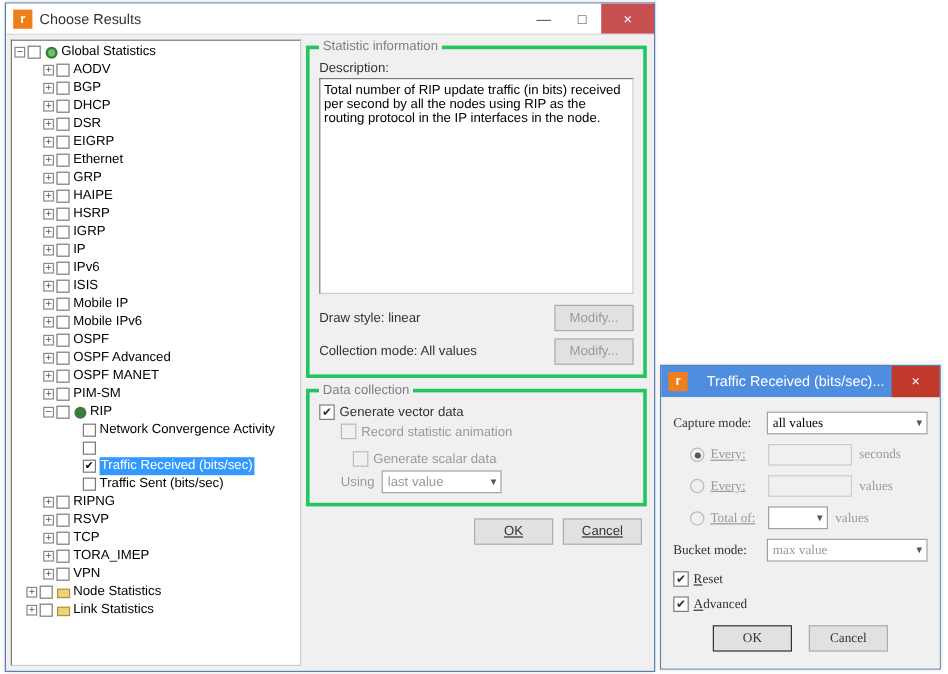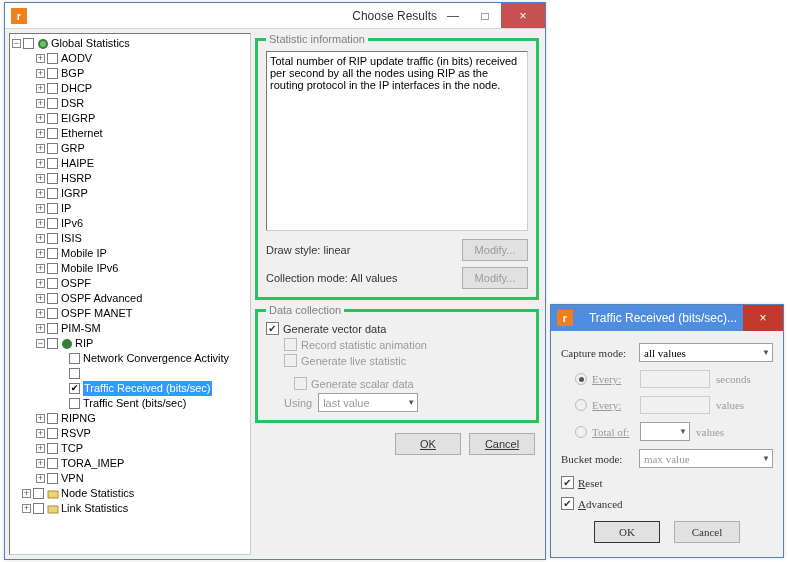--- a/index.html
+++ b/index.html
@@ -27,21 +27,21 @@
     background: #fff;
     border-bottom: 1px solid #d8d8d8;
   }
   .titlebar .icon {
     width: 16px; height: 16px;
     margin: 0 6px;
     display: inline-flex; align-items:center; justify-content:center;
   }
   .titlebar .title {
     flex: 1;
-    text-align: right;
+    text-align: left;
     font-size: 12px;
     color: #333;
   }
   .winbtns { display:flex; height:100%; }
   .winbtn {
     width: 32px; height:100%;
     display:flex; align-items:center; justify-content:center;
     font-size: 12px;
     color:#444;
   }
@@ -367,43 +367,40 @@
               </svg>
               <span>Link Statistics</span>
             </li>
           </ul>
       </div>
     </div>
 
     <div class="right-col">
       <fieldset>
         <legend>Statistic information</legend>
+        <div class="desc-label">Description:</div>
         <textarea class="desc" readonly="" style="">Total number of RIP update traffic (in bits) received per second by all the nodes using RIP as the routing protocol in the IP interfaces in the node.</textarea>
         <div class="row2">
           <span class="lbl"><span>Draw style:</span> <span>linear</span></span>
           <button class="btn disabled">Modify...</button>
         </div>
         <div class="row2">
           <span class="lbl"><span>Collection mode:</span> <span>All values</span></span>
           <button class="btn disabled">Modify...</button>
         </div>
       </fieldset>
       <fieldset>
         <legend>Data collection</legend>
         <div class="checkbox-row">
           <span class="native-chk">✔</span>
           <span>Generate vector data</span>
         </div>
         <div class="checkbox-row sub disabled-text">
           <span class="native-chk disabled"></span>
           <span>Record statistic animation</span>
-        </div>
-        <div class="checkbox-row sub disabled-text">
-          <span class="native-chk disabled"></span>
-          <span>Generate live statistic</span>
         </div>
         <div class="checkbox-row disabled-text" style="margin-top:10px;padding-left:28px;">
           <span class="native-chk disabled"></span>
           <span>Generate scalar data</span>
         </div>
         <div class="sub disabled-text" style="display:flex;align-items:center;gap:6px;margin-top:3px;">
           <span>Using</span>
           <span class="select" style="width:100px;">
             <span>last value</span>
             <span class="arrow">▼</span>

